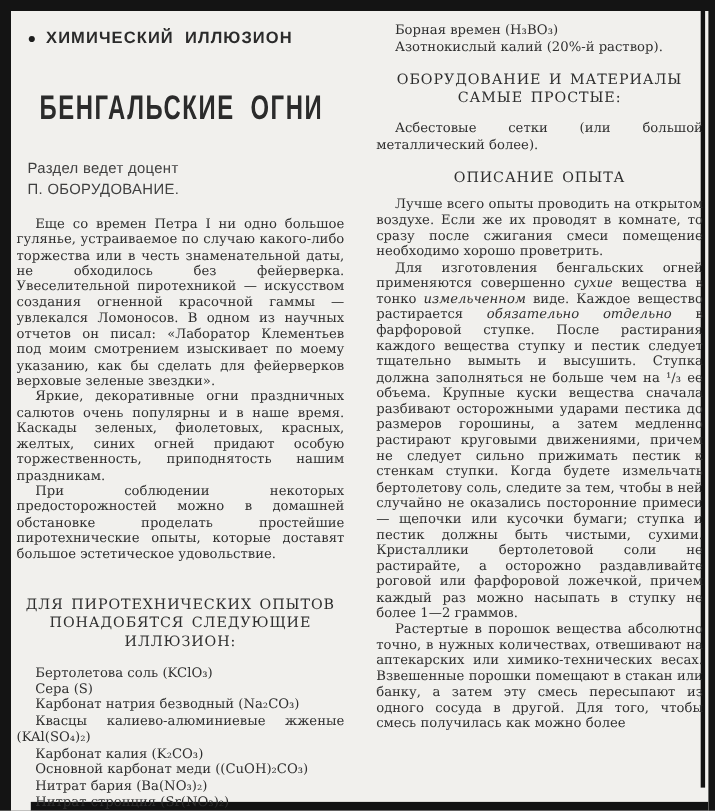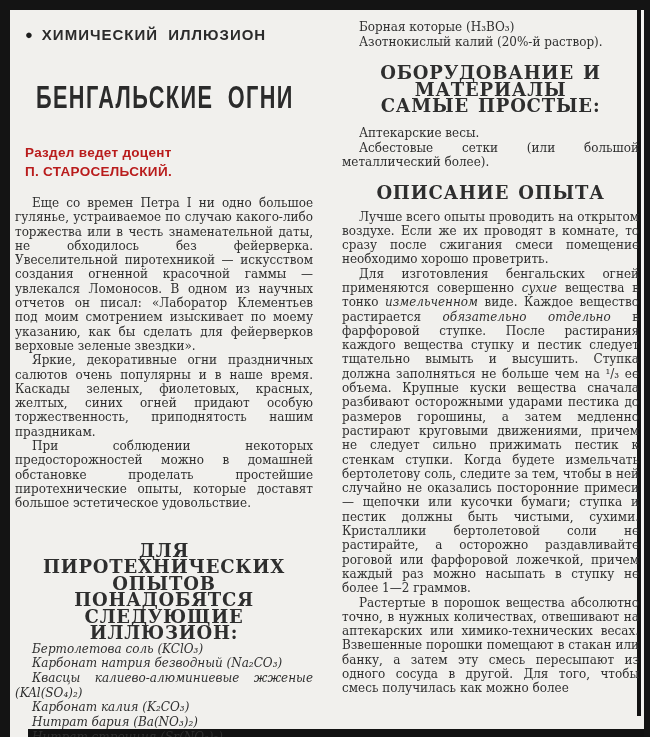--- a/index.html
+++ b/index.html
@@ -33,36 +33,36 @@
   .article-title{
     position:absolute;left:26px;top:70px;
     font-family:"Liberation Sans","DejaVu Sans",sans-serif;
     font-weight:bold;font-size:31px;color:#2b2b2b;
     letter-spacing:2px;word-spacing:10px;white-space:nowrap;
     transform:scaleX(0.70);transform-origin:left top;
   }
   .byline{
     position:absolute;left:15px;top:133px;
     font-family:"Liberation Sans","DejaVu Sans",sans-serif;
-    font-weight:bold;font-size:13.5px;line-height:19px;color:#b91c1c;
+    font-weight:normal;font-size:13.5px;line-height:19px;color:#404040;
     letter-spacing:0.3px;
   }
   
   .col{position:absolute;color:#2f2f2f;font-size:12px;line-height:14.3px;text-align:justify;}
   .col-left{left:5px;top:186px;width:298px;}
   .col-right{left:332px;top:10px;width:297px;}
   .col p{margin:0;text-indent:17px;}
   .em{font-style:italic;}
   .serif-head{
-    text-align:center;color:#2e2e2e;font-size:18px;line-height:16.5px;
-    letter-spacing:0.8px;word-spacing:2px;font-weight:bold;
+    text-align:center;color:#2e2e2e;font-size:13px;line-height:16.5px;
+    letter-spacing:0.8px;word-spacing:2px;
   }
   .serif-head span{display:block;}
   .reagents-head{margin-top:32px;}
-  .reagents-list{font-style:italic;}
+  .reagents-list{margin-top:12px;}
   .reagents-list p{line-height:14.7px;}
   .equip-head{margin-top:16px;}
   .equip-list{margin-top:11px;}
   .equip-list p{line-height:14.7px;}
   .desc-head{margin-top:15px;margin-bottom:8px;}
   .cont-list p{line-height:14.7px;}
 </style>
 </head>
 <body>
 
@@ -73,57 +73,58 @@
 
   <div class="masthead">
     <span class="bullet">●</span>
     <span>ХИМИЧЕСКИЙ ИЛЛЮЗИОН</span>
   </div>
 
   <div class="article-title">БЕНГАЛЬСКИЕ ОГНИ</div>
 
   <div class="byline">
     <div>Раздел ведет доцент</div>
-    <div>П. СТАРОСЕЛЬСКИЙ.</div>
+    <div>П. ОБОРУДОВАНИЕ.</div>
   </div>
 
   <div class="col col-left">
     <p>Еще со времен Петра I ни одно большое гулянье, устраиваемое по случаю какого-либо торжества или в честь знаменательной даты, не обходилось без фейерверка. Увеселительной пиротехникой — искусством создания огненной красочной гаммы — увлекался Ломоносов. В одном из научных отчетов он писал: «Лаборатор Клементьев под моим смотрением изыскивает по моему указанию, как бы сделать для фейерверков верховые зеленые звездки».</p>
     <p>Яркие, декоративные огни праздничных салютов очень популярны и в наше время. Каскады зеленых, фиолетовых, красных, желтых, синих огней придают особую торжественность, приподнятость нашим праздникам.</p>
     <p>При соблюдении некоторых предосторожностей можно в домашней обстановке проделать простейшие пиротехнические опыты, которые доставят большое эстетическое удовольствие.</p>
 
     <div class="serif-head reagents-head">
       <span>ДЛЯ ПИРОТЕХНИЧЕСКИХ ОПЫТОВ</span>
       <span>ПОНАДОБЯТСЯ СЛЕДУЮЩИЕ</span>
       <span>ИЛЛЮЗИОН:</span>
     </div>
 
     <div class="reagents-list">
       <p>Бертолетова соль (KClO₃)</p>
+      <p>Сера (S)</p>
       <p>Карбонат натрия безводный (Na₂CO₃)</p>
       <p>Квасцы калиево-алюминиевые жженые (KAl(SO₄)₂)</p>
       <p>Карбонат калия (K₂CO₃)</p>
+      <p>Основной карбонат меди ((CuOH)₂CO₃)</p>
       <p>Нитрат бария (Ba(NO₃)₂)</p>
       <p>Нитрат стронция (Sr(NO₃)₂)</p>
     </div>
   </div>
 
   <div class="col col-right">
     <div class="cont-list">
-      <p>Борная которые (H₃BO₃)</p>
+      <p>Борная времен (H₃BO₃)</p>
       <p>Азотнокислый калий (20%-й раствор).</p>
     </div>
 
     <div class="serif-head equip-head">
       <span>ОБОРУДОВАНИЕ И МАТЕРИАЛЫ</span>
       <span>САМЫЕ ПРОСТЫЕ:</span>
     </div>
 
     <div class="equip-list">
-      <p>Аптекарские весы.</p>
       <p>Асбестовые сетки (или большой металлический более).</p>
     </div>
 
     <div class="serif-head desc-head">ОПИСАНИЕ ОПЫТА</div>
 
     <p>Лучше всего опыты проводить на открытом воздухе. Если же их проводят в комнате, то сразу после сжигания смеси помещение необходимо хорошо проветрить.</p>
 
     <p><span>Для изготовления бенгальских огней применяются совершенно</span>
 <span class="em">сухие</span>
 <span>вещества в тонко</span>

